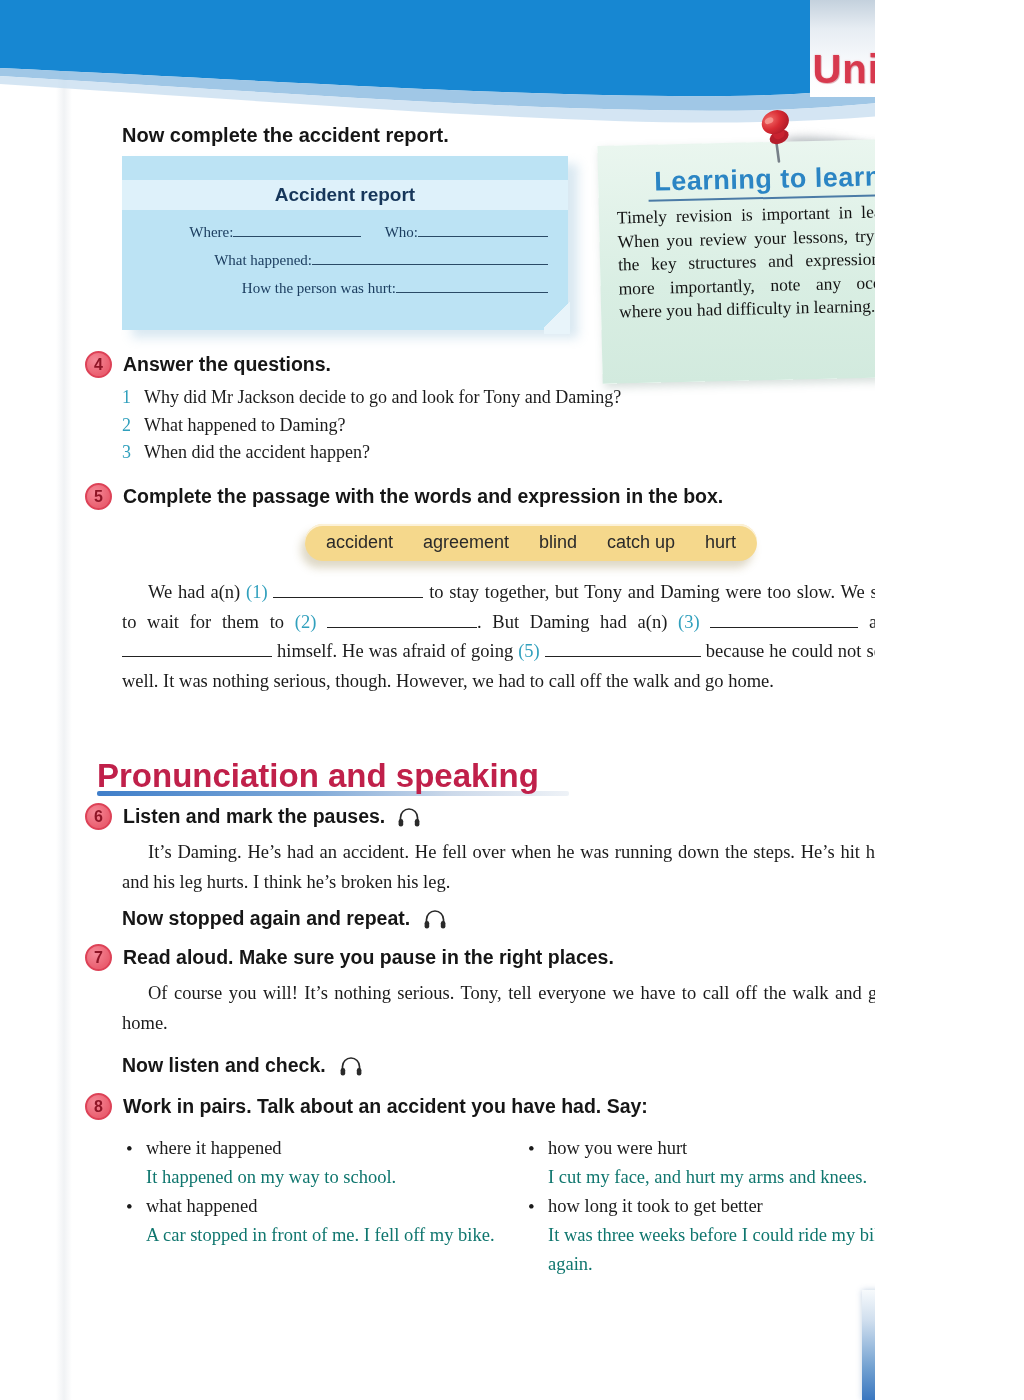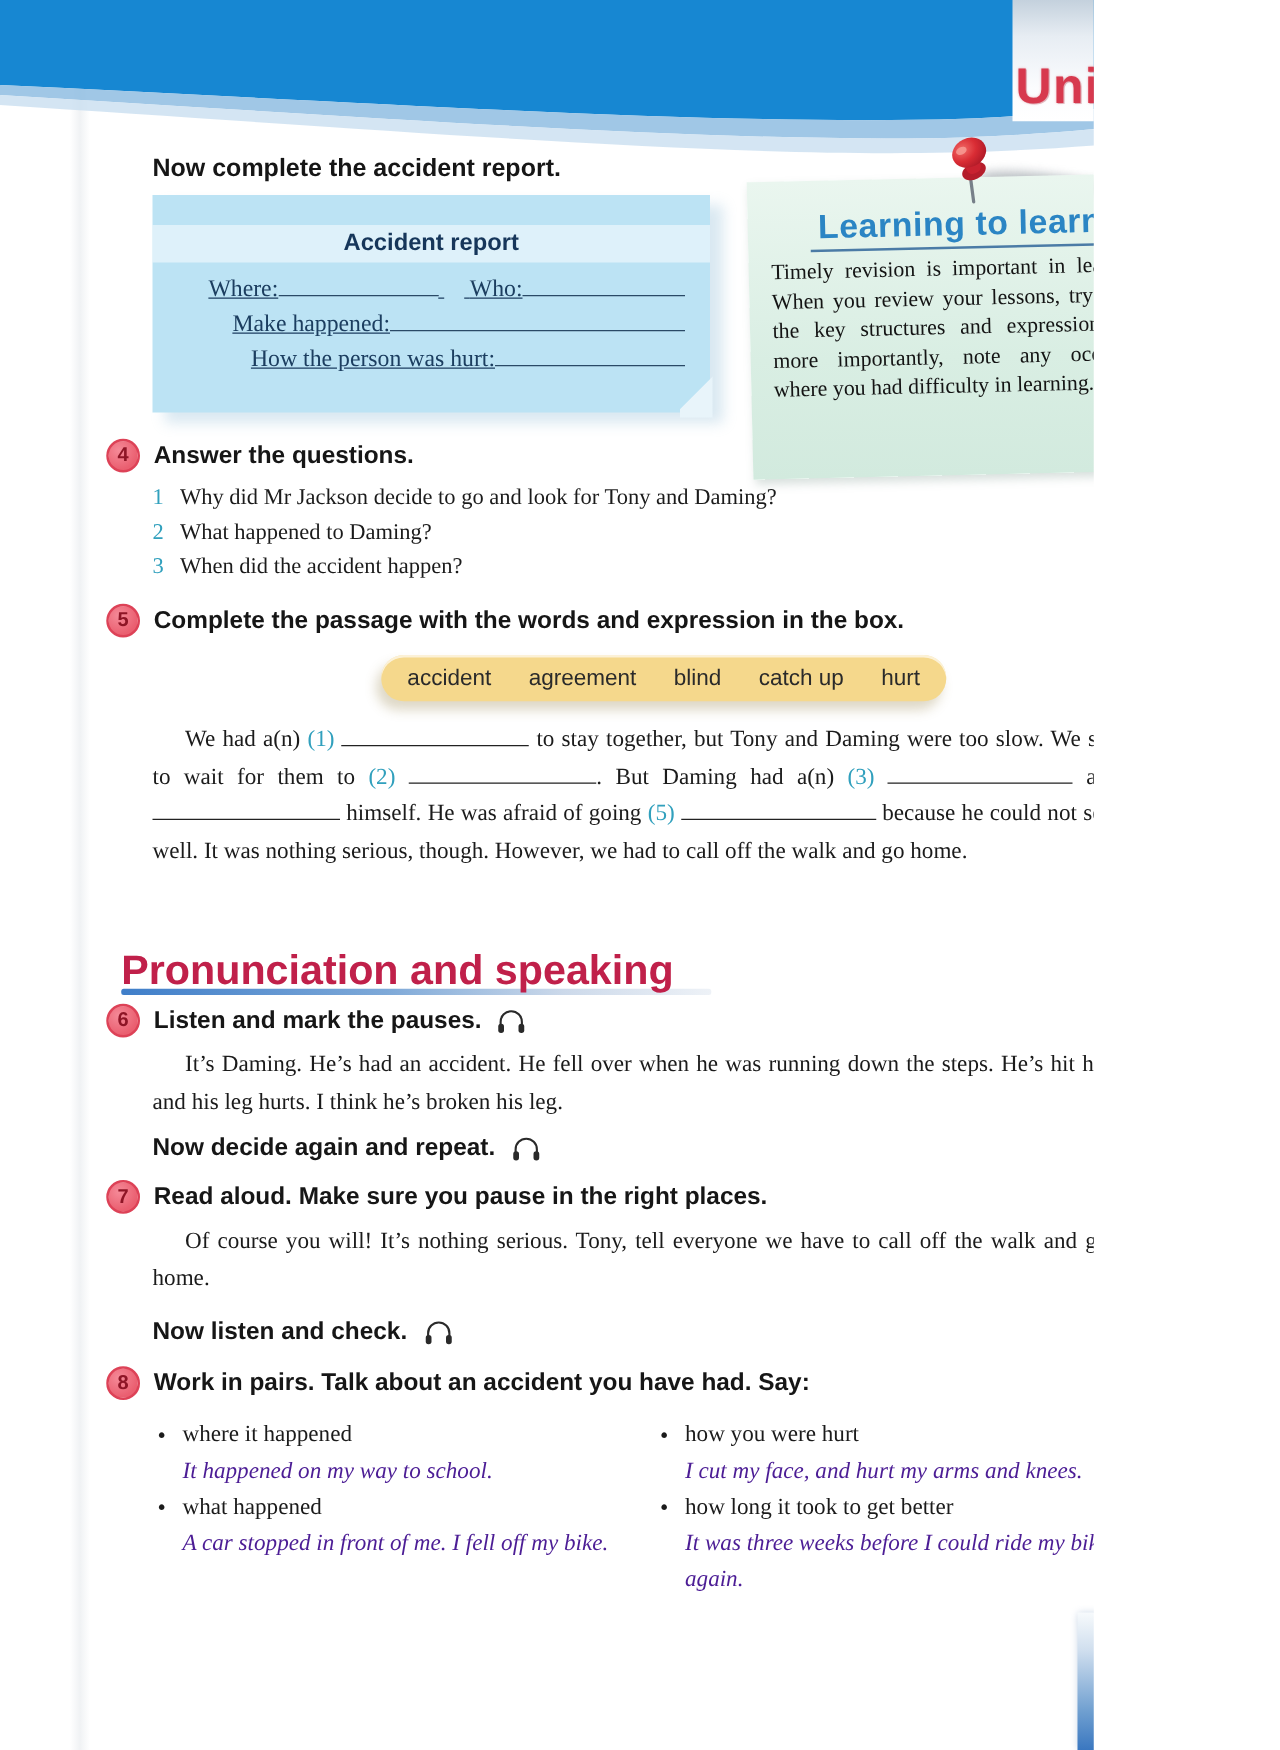--- a/index.html
+++ b/index.html
@@ -22,21 +22,21 @@
   .intro-heading{position:absolute;left:122px;top:124px;font-size:20px;}
 
   
   .report-box{position:absolute;left:122px;top:156px;width:446px;height:174px;background:#bce3f4;
               box-shadow:10px 8px 10px rgba(130,180,210,.30);text-align:right;}
   .report-box::after{content:"";position:absolute;right:-2px;bottom:-4px;width:26px;height:34px;
               background:linear-gradient(135deg,rgba(255,255,255,0) 45%,#e8f4fa 46%);}
   .report-title-band{margin-top:24px;height:30px;background:rgba(255,255,255,.5);
               display:flex;align-items:center;justify-content:center;}
   .report-title{font-family:"Liberation Sans",sans-serif;font-weight:700;font-size:19px;color:#16365a;}
-  .report-rows{padding:8px 20px 0 26px;font-size:19px;color:#1c3e60;line-height:28px;text-decoration:underline;}
+  .report-rows{padding:8px 20px 0 26px;font-size:15px;color:#1c3e60;line-height:28px;}
   .blank{display:inline-block;border-bottom:1.5px solid #2a4a66;height:15px;vertical-align:baseline;}
 
   
   .note{position:absolute;left:600px;top:142px;width:340px;height:238px;z-index:3;
         background:linear-gradient(180deg,#eaf6ef 0%,#d9eee3 60%,#d2eade 100%);
         transform:rotate(-1.3deg);box-shadow:2px 4px 8px rgba(100,130,120,.25);}
   .note::after{content:"";position:absolute;right:0;bottom:0;width:22px;height:22px;
         background:linear-gradient(135deg,rgba(255,255,255,0) 48%,#f4faf6 50%);}
   .note-title{font-family:"Liberation Sans",sans-serif;font-weight:700;font-size:27px;color:#2b85c4;
         text-align:center;margin-top:22px;letter-spacing:.5px;}
@@ -82,21 +82,21 @@
   .hp-icon{flex:0 0 auto;}
 
   .speech{margin-top:8px;width:806px;font-size:18.5px;line-height:29.5px;text-align:justify;
         text-indent:26px;}
 
   
   .cols{display:flex;gap:2px;margin-top:14px;}
   .col{width:400px;}
   .bullet-item{position:relative;padding-left:24px;font-size:18.5px;line-height:29px;}
   .bullet-item::before{content:"\2022";position:absolute;left:4px;top:0;font-size:19px;}
-  .example{padding-left:24px;font-style:italic;font-size:18.5px;line-height:29px;color:#4c1d95;}
+  .example{padding-left:24px;font-size:18.5px;line-height:29px;color:#0f766e;}
 
   
   .page-tab{position:absolute;left:862px;top:1290px;width:66px;height:110px;
         background:linear-gradient(180deg,#f7fafc 0%,#cfdeee 28%,#6f9fd0 72%,#3a77c0 100%);
         box-shadow:0 0 6px rgba(120,150,190,.45);}
   .page-num{font-family:"Liberation Sans",sans-serif;font-weight:700;font-size:21px;color:#12315c;
         text-align:center;padding-top:18px;}
 </style>
 </head>
 <body>
@@ -119,21 +119,21 @@
     <div class="report-title-band">
       <span class="report-title">Accident report</span>
     </div>
     <div class="report-rows">
       <div>
         <span>Where:</span><span class="blank" style="width:128px;"></span>
         <span style="display:inline-block;width:16px;"></span>
         <span>Who:</span><span class="blank" style="width:130px;"></span>
       </div>
       <div>
-        <span>Make happened:</span><span class="blank" style="width:236px;"></span>
+        <span>What happened:</span><span class="blank" style="width:236px;"></span>
       </div>
       <div>
         <span>How the person was hurt:</span><span class="blank" style="width:152px;"></span>
       </div>
     </div>
   </div>
 
   <div class="pin-shadow"></div>
   <div class="note">
     <div class="note-title">
@@ -198,21 +198,21 @@
       <div class="ex-title">Listen and mark the pauses.</div>
       <svg class="hp-icon" width="26" height="22" viewBox="0 0 26 22">
         <path d="M4.5 15 v-3.5 a8.5 8.5 0 0 1 17 0 V15" fill="none" stroke="#2a2a2a" stroke-width="1.7"></path>
         <rect x="2.6" y="13" width="4.6" height="7.4" rx="2.2" fill="#2a2a2a"></rect>
         <rect x="18.8" y="13" width="4.6" height="7.4" rx="2.2" fill="#2a2a2a"></rect>
       </svg>
     </div>
     <div class="ex-content">
       <div class="speech">It’s Daming. He’s had an accident. He fell over when he was running down the steps. He’s hit his head and his leg hurts. I think he’s broken his leg.</div>
       <div class="listen-line">
-        <span>Now decide again and repeat.</span>
+        <span>Now stopped again and repeat.</span>
         <svg class="hp-icon" width="26" height="22" viewBox="0 0 26 22">
           <path d="M4.5 15 v-3.5 a8.5 8.5 0 0 1 17 0 V15" fill="none" stroke="#2a2a2a" stroke-width="1.7"></path>
           <rect x="2.6" y="13" width="4.6" height="7.4" rx="2.2" fill="#2a2a2a"></rect>
           <rect x="18.8" y="13" width="4.6" height="7.4" rx="2.2" fill="#2a2a2a"></rect>
         </svg>
       </div>
     </div>
   </div>
 
   <div class="exercise" style="top:944px;">

